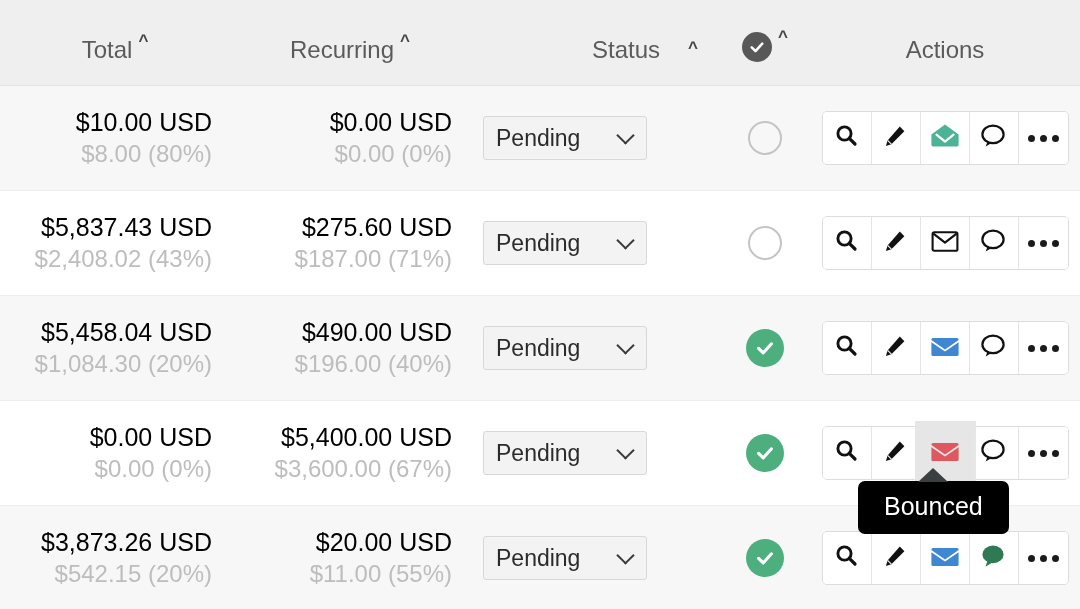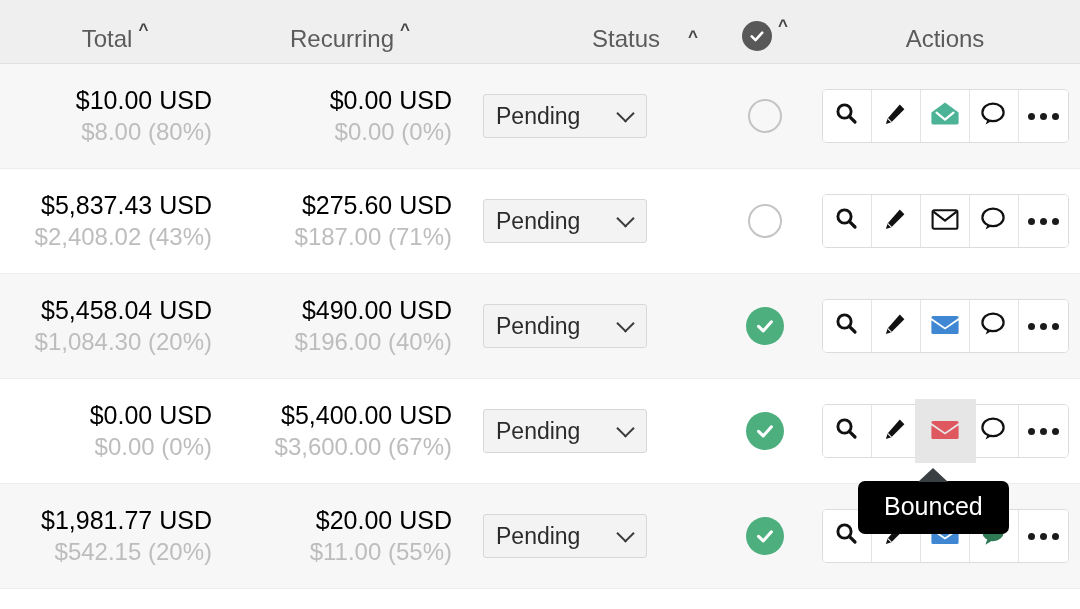--- a/index.html
+++ b/index.html
@@ -8,21 +8,21 @@
     background: #ffffff;
     font-family: "Liberation Sans", sans-serif;
     overflow: hidden;
   }
   .table { width: 1080px; position: relative; }
 
   
   .thead {
     display: flex;
     align-items: center;
-    height: 64px;
+    height: 86px;
     background: #efefef;
     border-bottom: 1px solid #e2e2e2;
   }
   .th {
     display: flex;
     align-items: flex-start;
     justify-content: center;
     font-size: 24px;
     color: #5b5b5b;
     padding-top: 14px;
@@ -429,21 +429,21 @@
                   <i></i>
                   <i></i>
                 </span>
               </span>
             </div>
           </div>
         </div>
       </div>
       <div class="row odd">
         <div class="cell num col-total">
-          <span class="amount">$1,981.77 USD</span>
+          <span class="amount">$3,873.26 USD</span>
           <span class="sub">$542.15 (20%)</span>
         </div>
         <div class="cell num col-recurring">
           <span class="amount">$20.00 USD</span>
           <span class="sub">$11.00 (55%)</span>
         </div>
         <div class="cell col-status">
           <div class="select-wrap">
             <span class="select-value">Pending</span>
             <span class="select-caret"></span>

